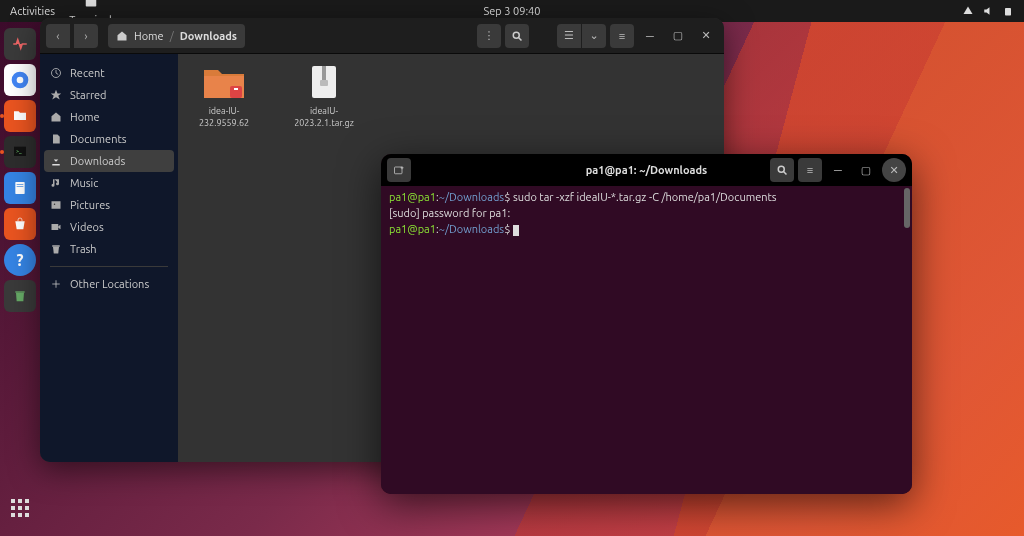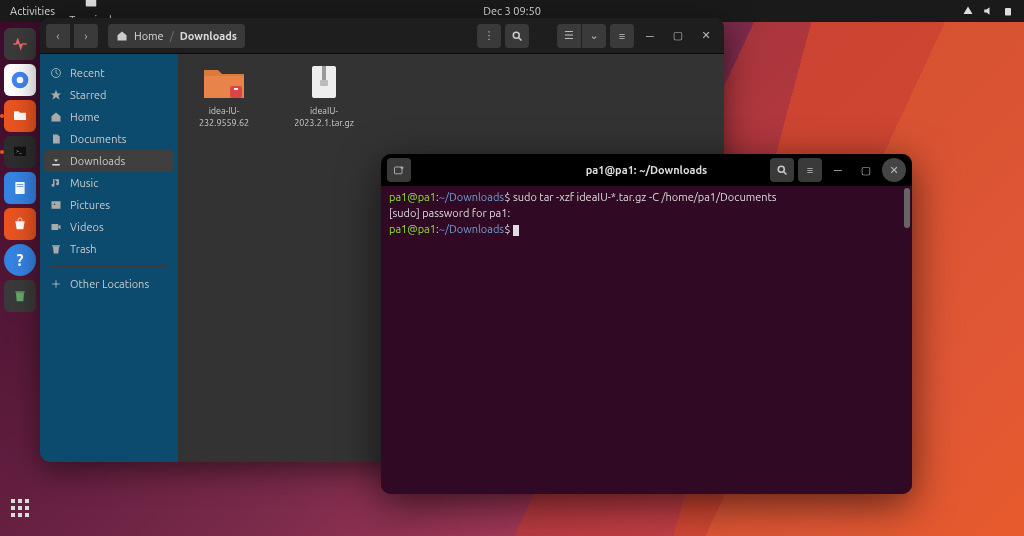--- a/index.html
+++ b/index.html
@@ -37,21 +37,21 @@
 .navbtn.back{border-radius:4px 0 0 4px;} .navbtn.fwd{border-radius:0 4px 4px 0; margin-right:6px;}
 .pathbar { display:flex; align-items:center; gap:6px; color:#ddd; font-size:11px; padding:0 8px; background:#3a3a3a; border-radius:4px; height:24px;}
 .pathbar .sep{color:#777;}
 .titlebar .spacer{flex:1;}
 .tbtn { width:24px; height:24px; background:#3a3a3a; border-radius:4px; display:flex; align-items:center; justify-content:center; color:#bbb; font-size:11px;}
 .tbtn.win{background:transparent;}
 .viewgroup{display:flex;gap:1px;}
 .viewgroup .tbtn:first-child{border-radius:4px 0 0 4px;} .viewgroup .tbtn:last-child{border-radius:0 4px 4px 0;}
 
 .fbody{display:flex; height:calc(100% - 36px);}
-.sidebar{width:138px; background:#0c4a6e; padding:8px 0; font-size:11px; color:#ccc;}
+.sidebar{width:138px; background:#0f172a; padding:8px 0; font-size:11px; color:#ccc;}
 .sitem{display:flex; align-items:center; gap:8px; padding:5px 10px; cursor:default;}
 .sitem.active{background:#3f3f3f;border-radius:4px;margin:0 4px;padding:5px 6px;}
 .sitem svg{width:12px;height:12px;fill:#aaa;}
 .sitem.active svg{fill:#ddd;}
 .sidebar .sep{height:1px;background:#3a3a3a;margin:6px 10px;}
 
 .filesarea{flex:1; background:#333; padding:10px; display:flex; gap:28px; align-items:flex-start;}
 .fileitem{width:72px; text-align:center; font-size:9px; color:#ccc; line-height:1.3;}
 .fileicon{width:44px;height:36px;margin:0 auto 6px;position:relative;}
 
@@ -72,21 +72,21 @@
 <div class="topbar">
   <div class="left">
     <span>Activities</span>
     <span class="app">
       <svg viewBox="0 0 16 16">
           <rect x="1" y="2" width="14" height="12" rx="1"></rect>
         </svg>
       <span>Terminal</span>
     </span>
   </div>
-  <div class="center">Dec 3  09:50</div>
+  <div class="center">Sep 3  09:40</div>
   <div class="right">
     <svg viewBox="0 0 16 16">
         <path d="M8 2l6 10H2z"></path>
       </svg>
     <svg viewBox="0 0 16 16">
         <path d="M3 6h3l4-3v10l-4-3H3z"></path>
       </svg>
     <svg viewBox="0 0 16 16">
         <rect x="4" y="4" width="8" height="10" rx="1"></rect>
       </svg>

